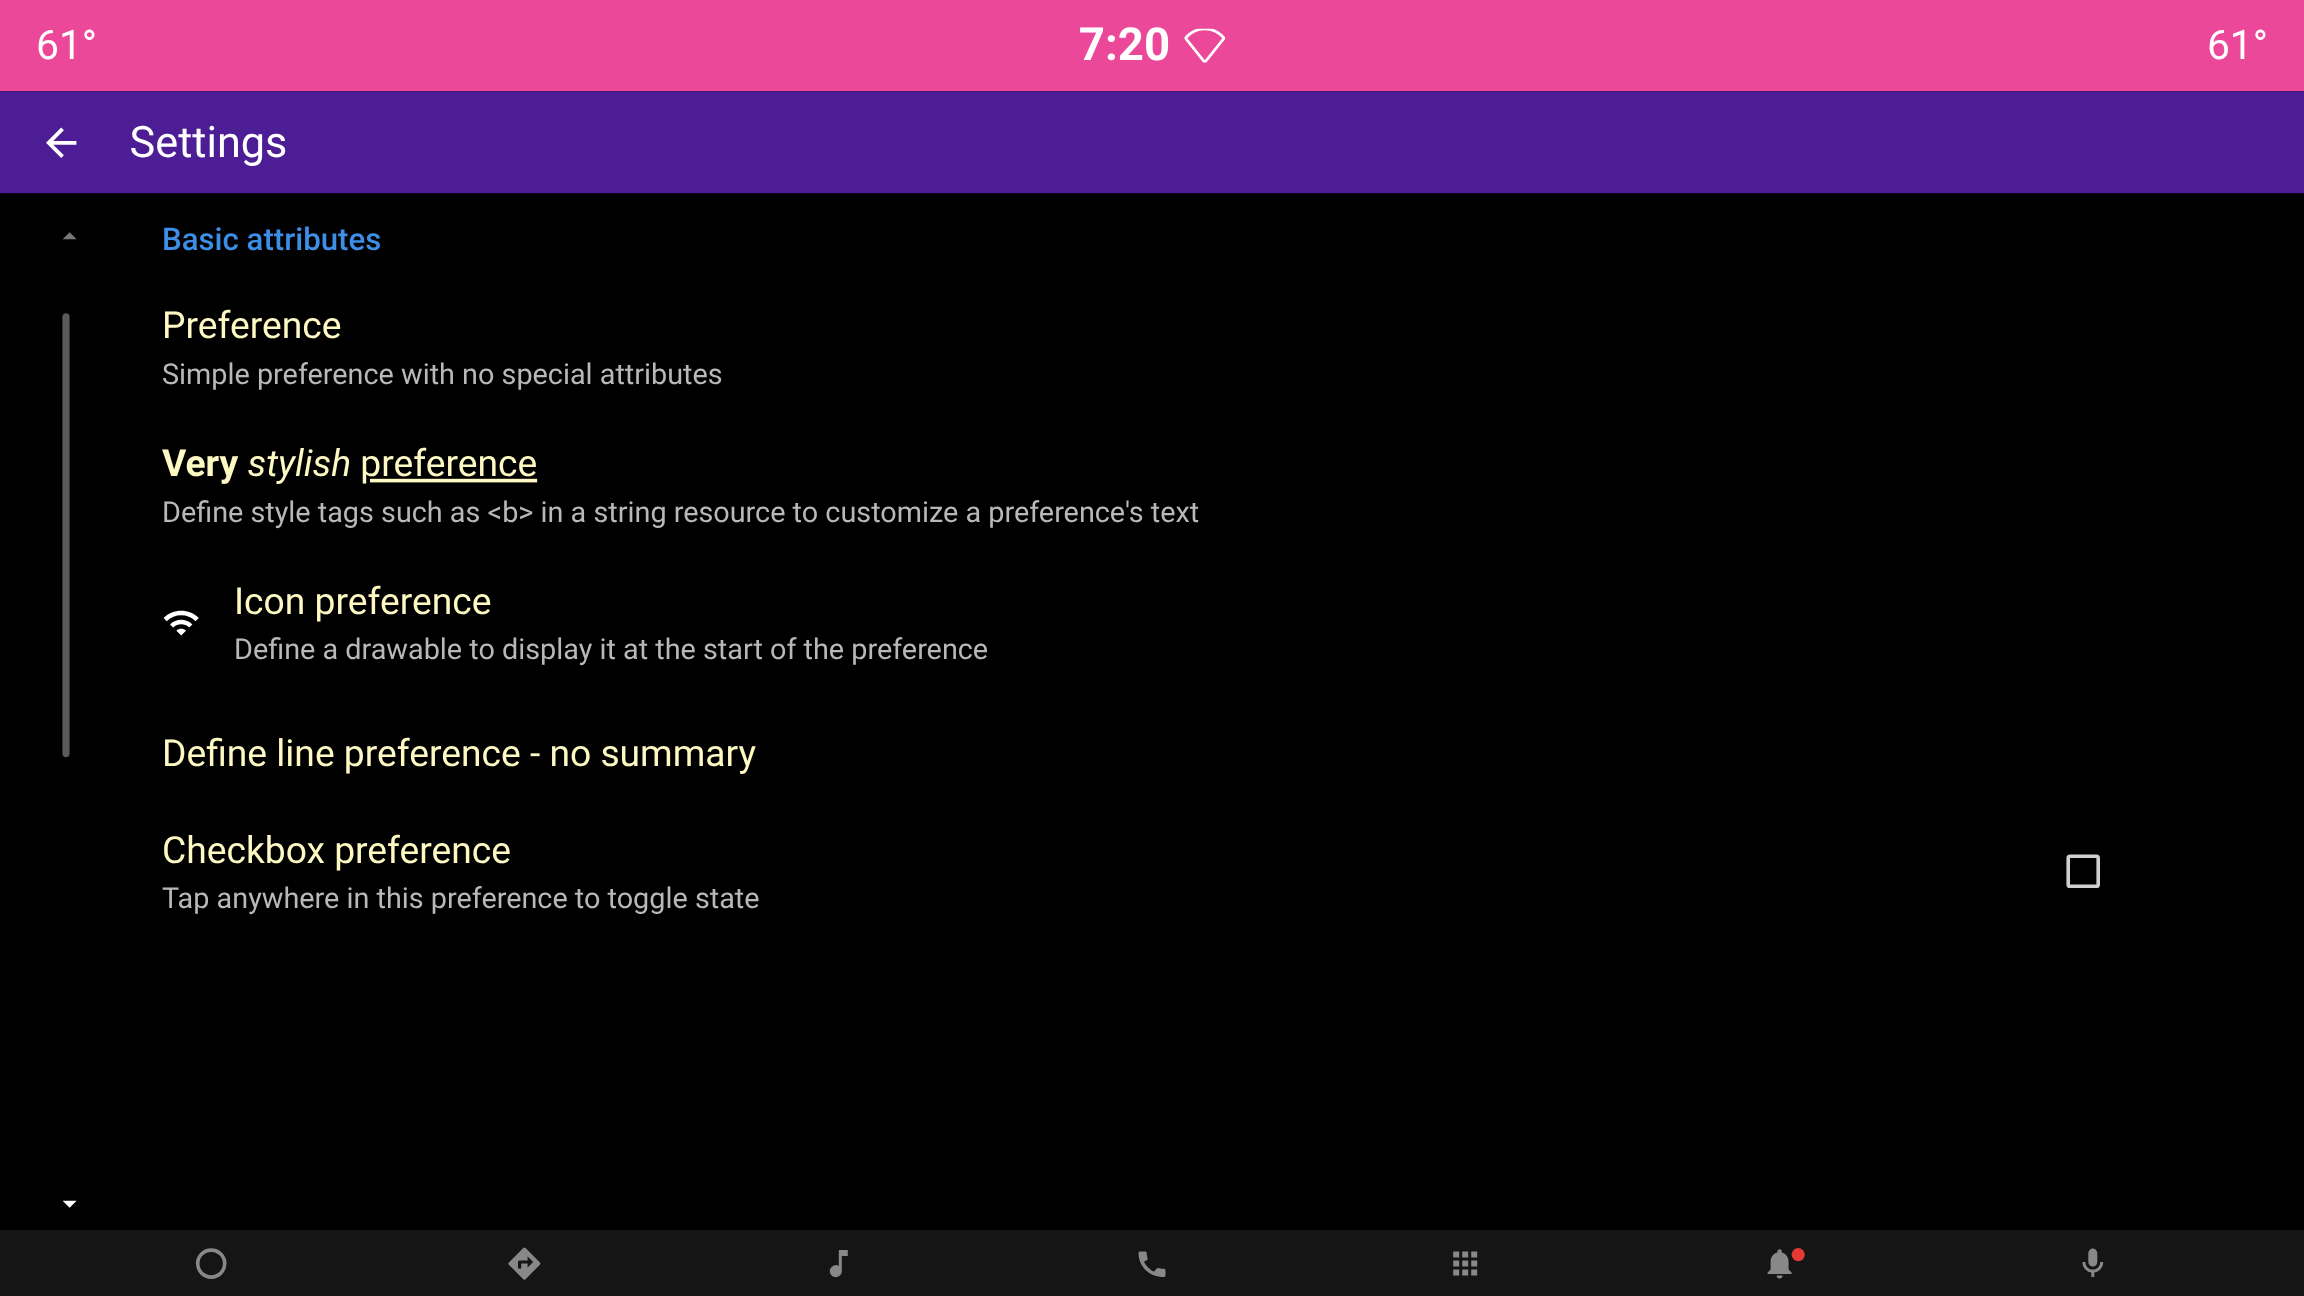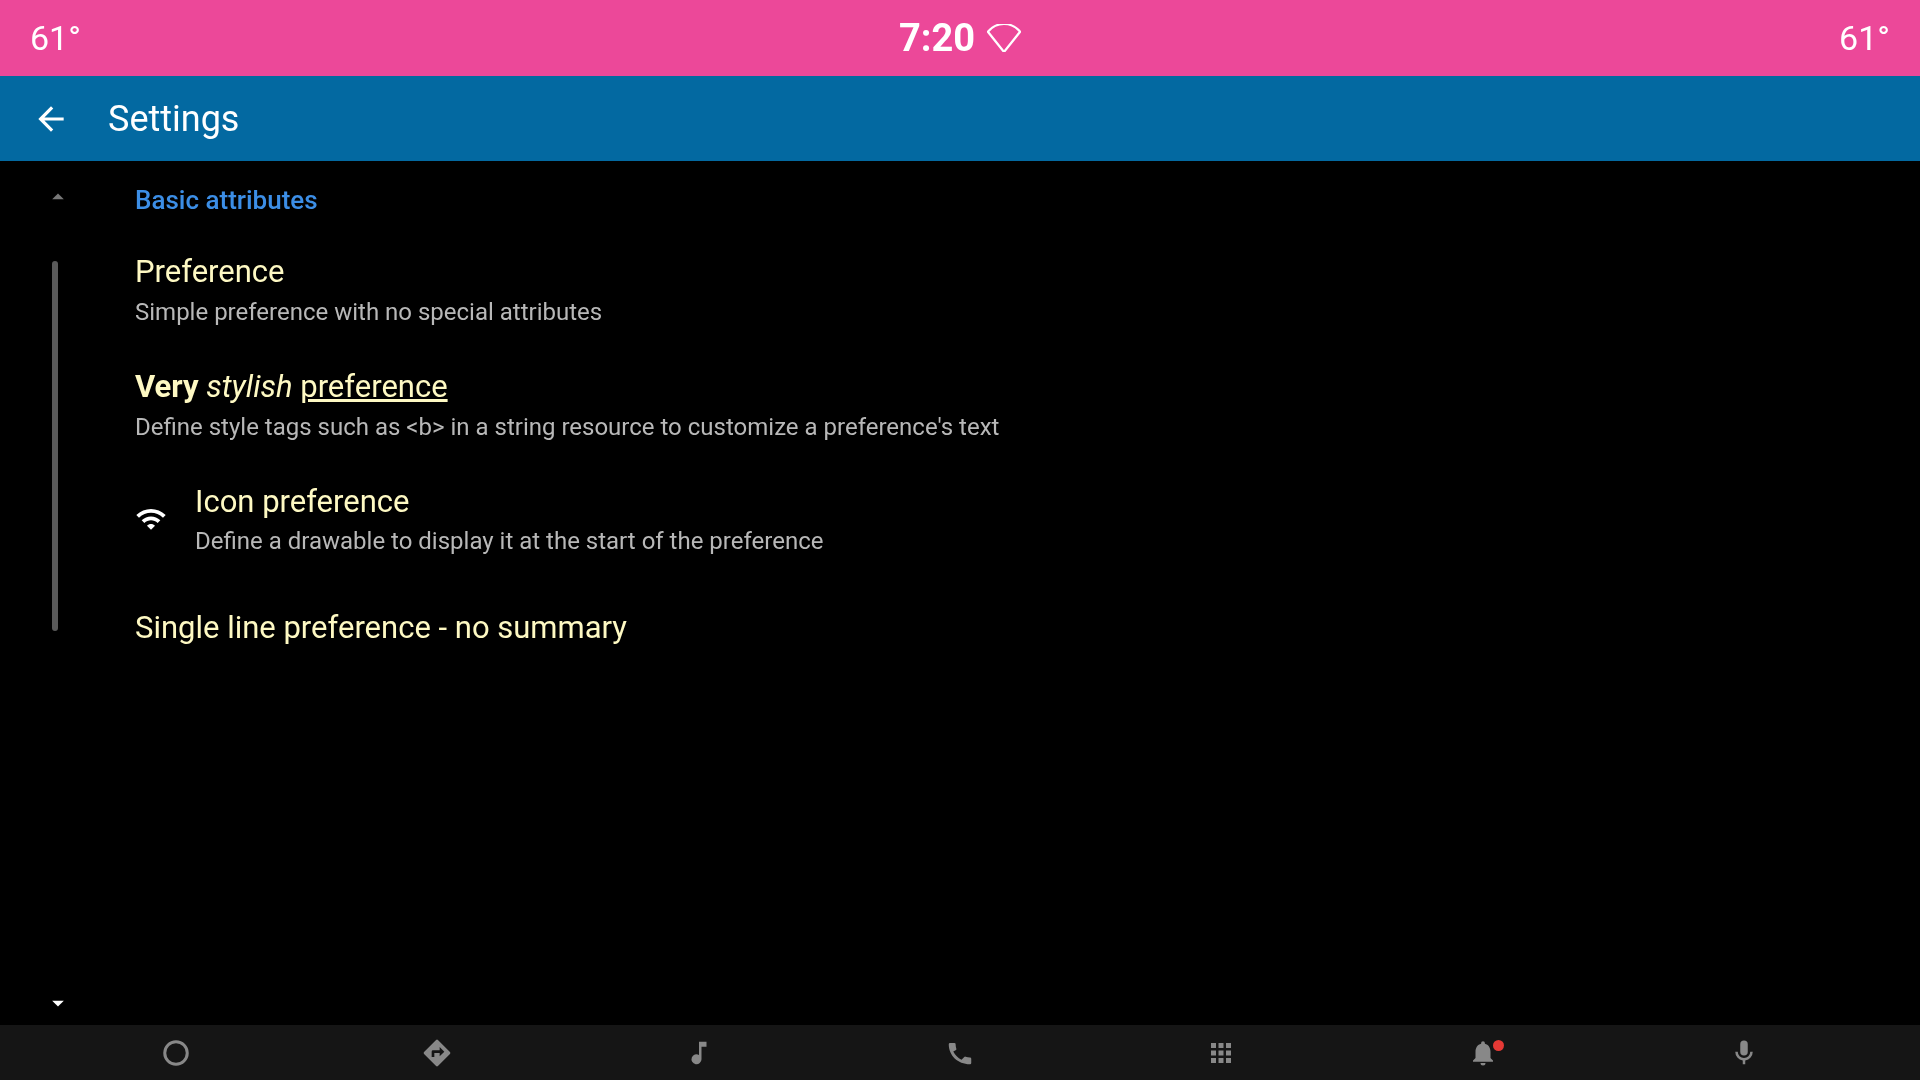--- a/index.html
+++ b/index.html
@@ -30,21 +30,21 @@
     gap: 12px;
   }
   .status-time {
     font-size: 38px;
     font-weight: 700;
   }
   .wifi-status-icon svg { display: block; }
 
   .app-bar {
     height: 85px;
-    background: #0369a1;
+    background: #4c1d95;
     display: flex;
     align-items: center;
     padding-left: 32px;
     gap: 38px;
   }
   .app-bar .back svg { display: block; }
   .app-bar .title {
     font-size: 36px;
     font-weight: 400;
   }
@@ -223,25 +223,32 @@
     </div>
     <div class="pref-text">
       <div class="pref-title">Icon preference</div>
       <div class="pref-summary">Define a drawable to display it at the start of the preference</div>
     </div>
   </div>
 
 
   <div class="pref" style="padding-top:36px;">
     <div class="pref-text">
-      <div class="pref-title">Single line preference - no summary</div>
-    </div>
-  </div>
-
-
+      <div class="pref-title">Define line preference - no summary</div>
+    </div>
+  </div>
+
+
+  <div class="pref">
+    <div class="pref-text">
+      <div class="pref-title">Checkbox preference</div>
+      <div class="pref-summary">Tap anywhere in this preference to toggle state</div>
+    </div>
+    <div class="checkbox"></div>
+  </div>
 
 </div>
 
 <div class="nav-bar">
   <div class="nav-item">
     <svg width="30" height="30" viewBox="0 0 24 24">
         <circle cx="12" cy="12" r="9" fill="none" stroke="#888" stroke-width="2.4"></circle>
       </svg>
   </div>
   <div class="nav-item">

